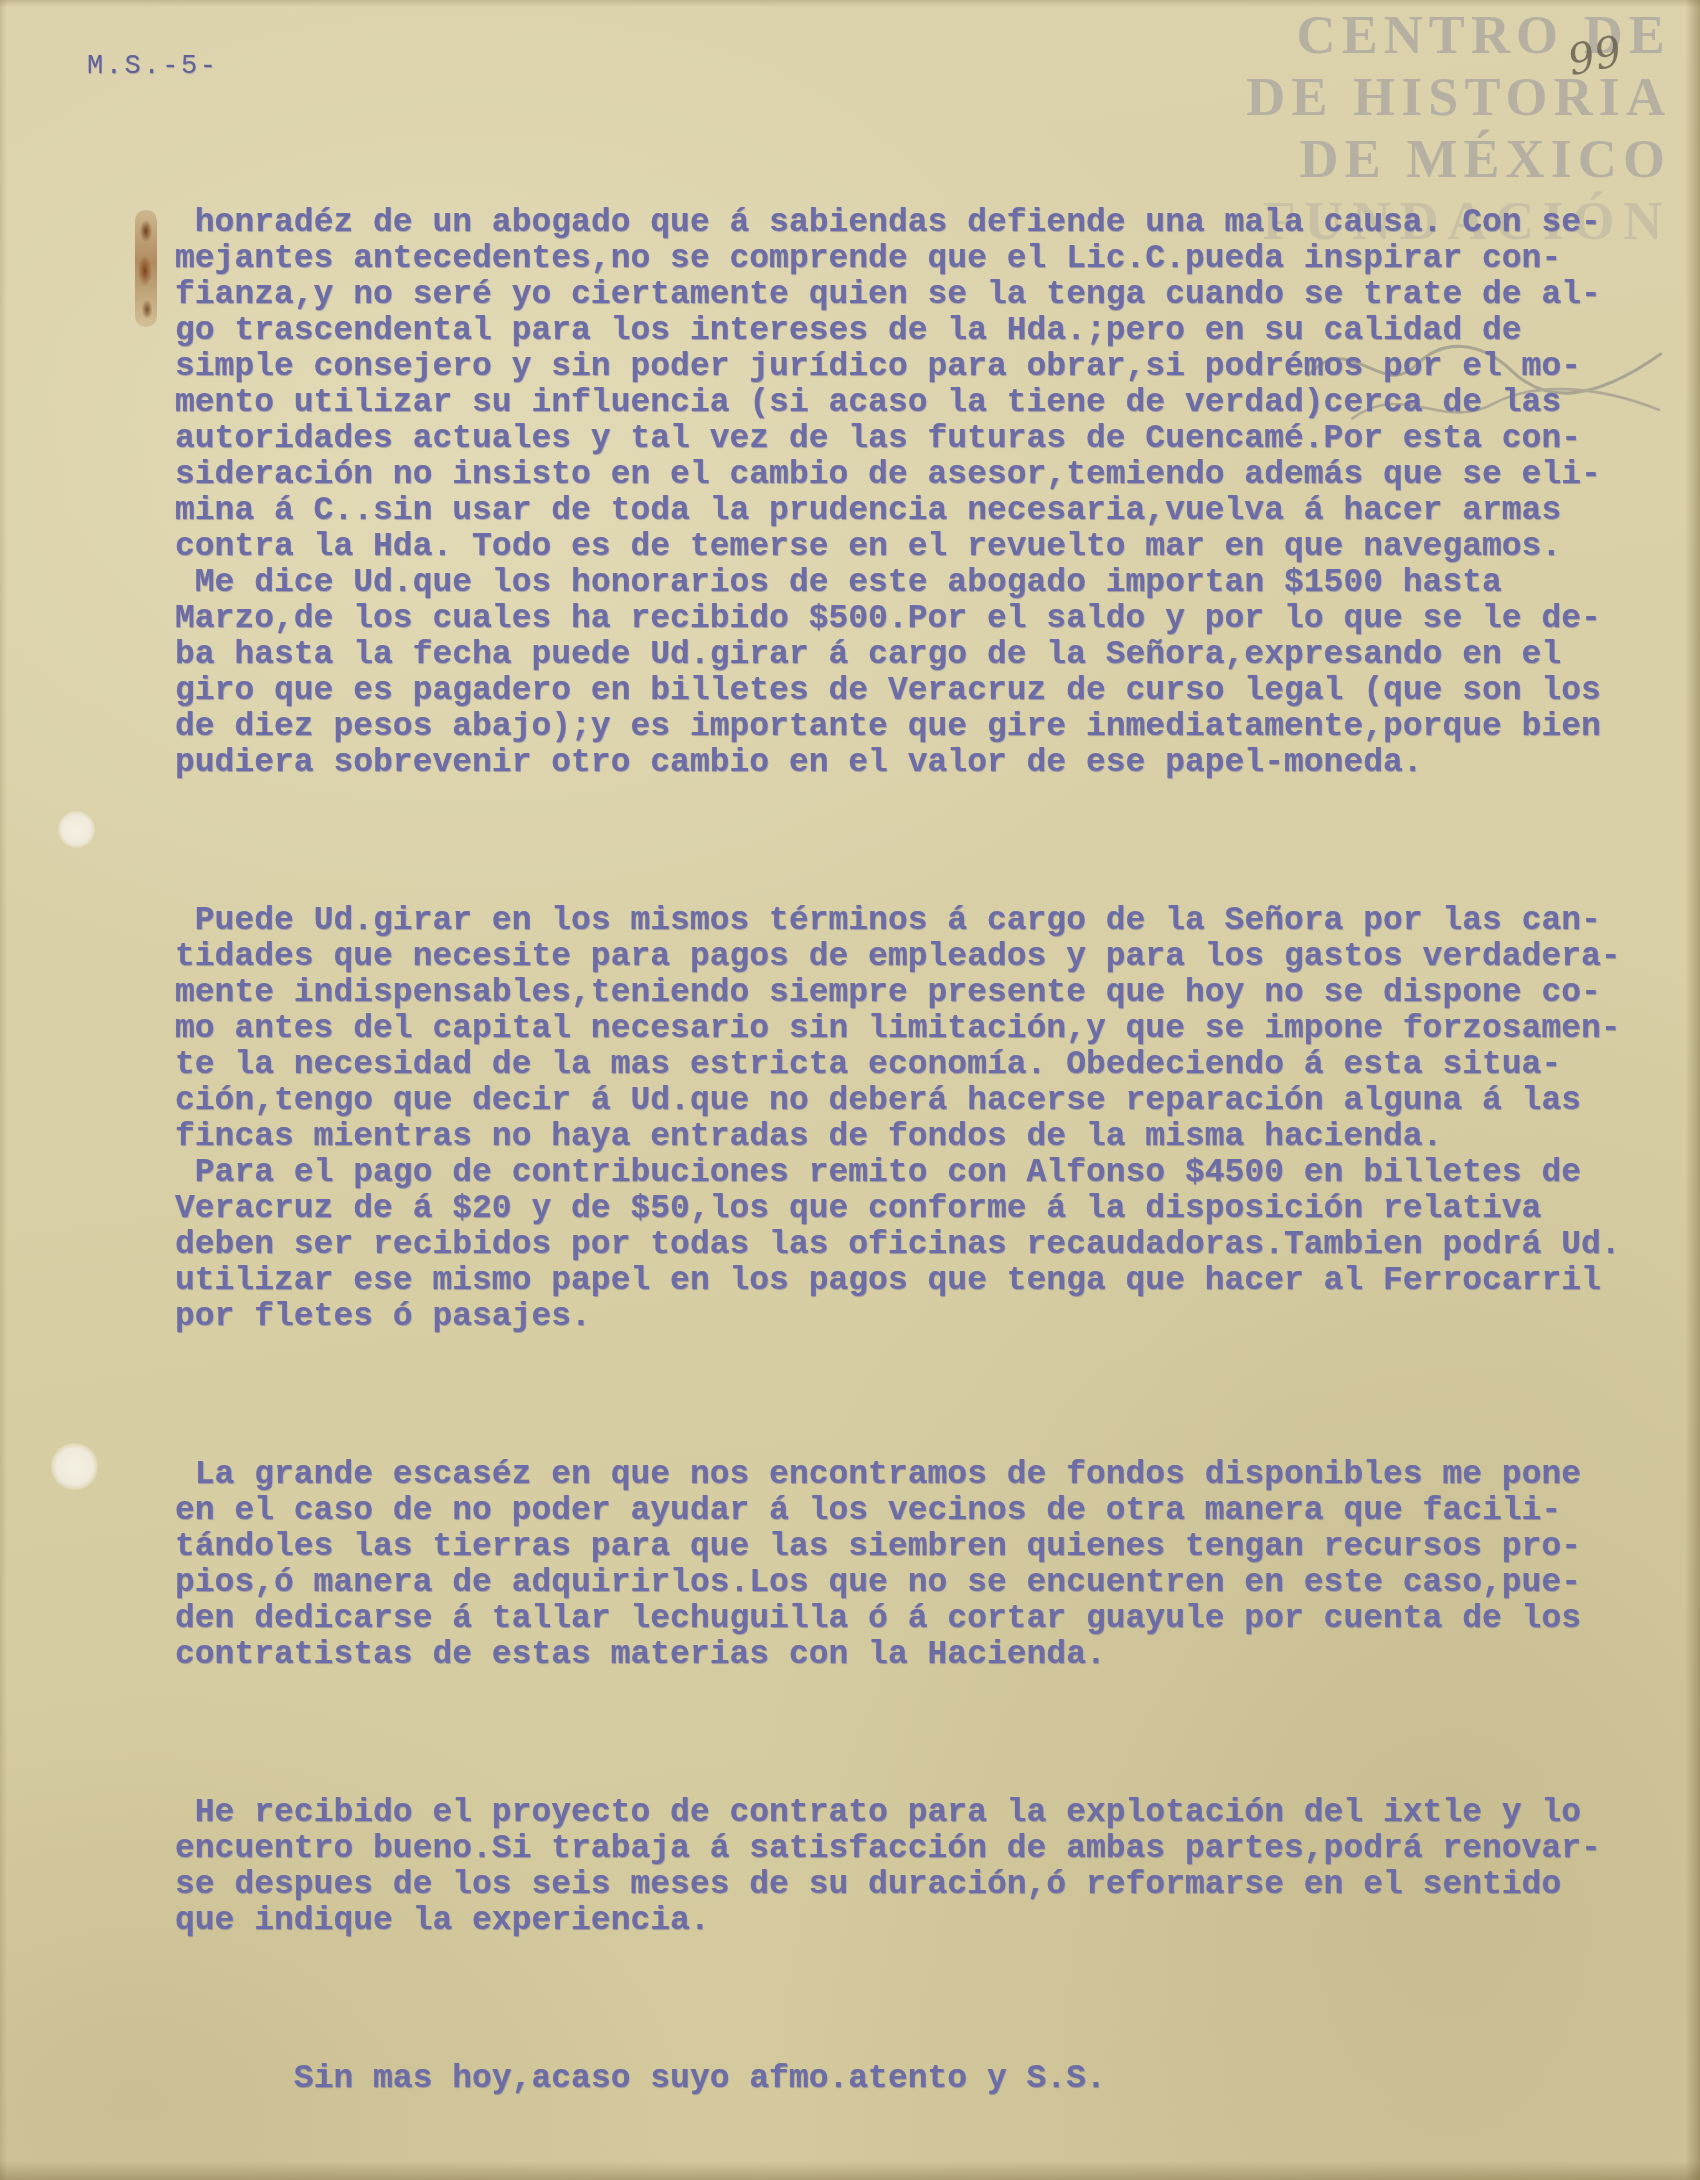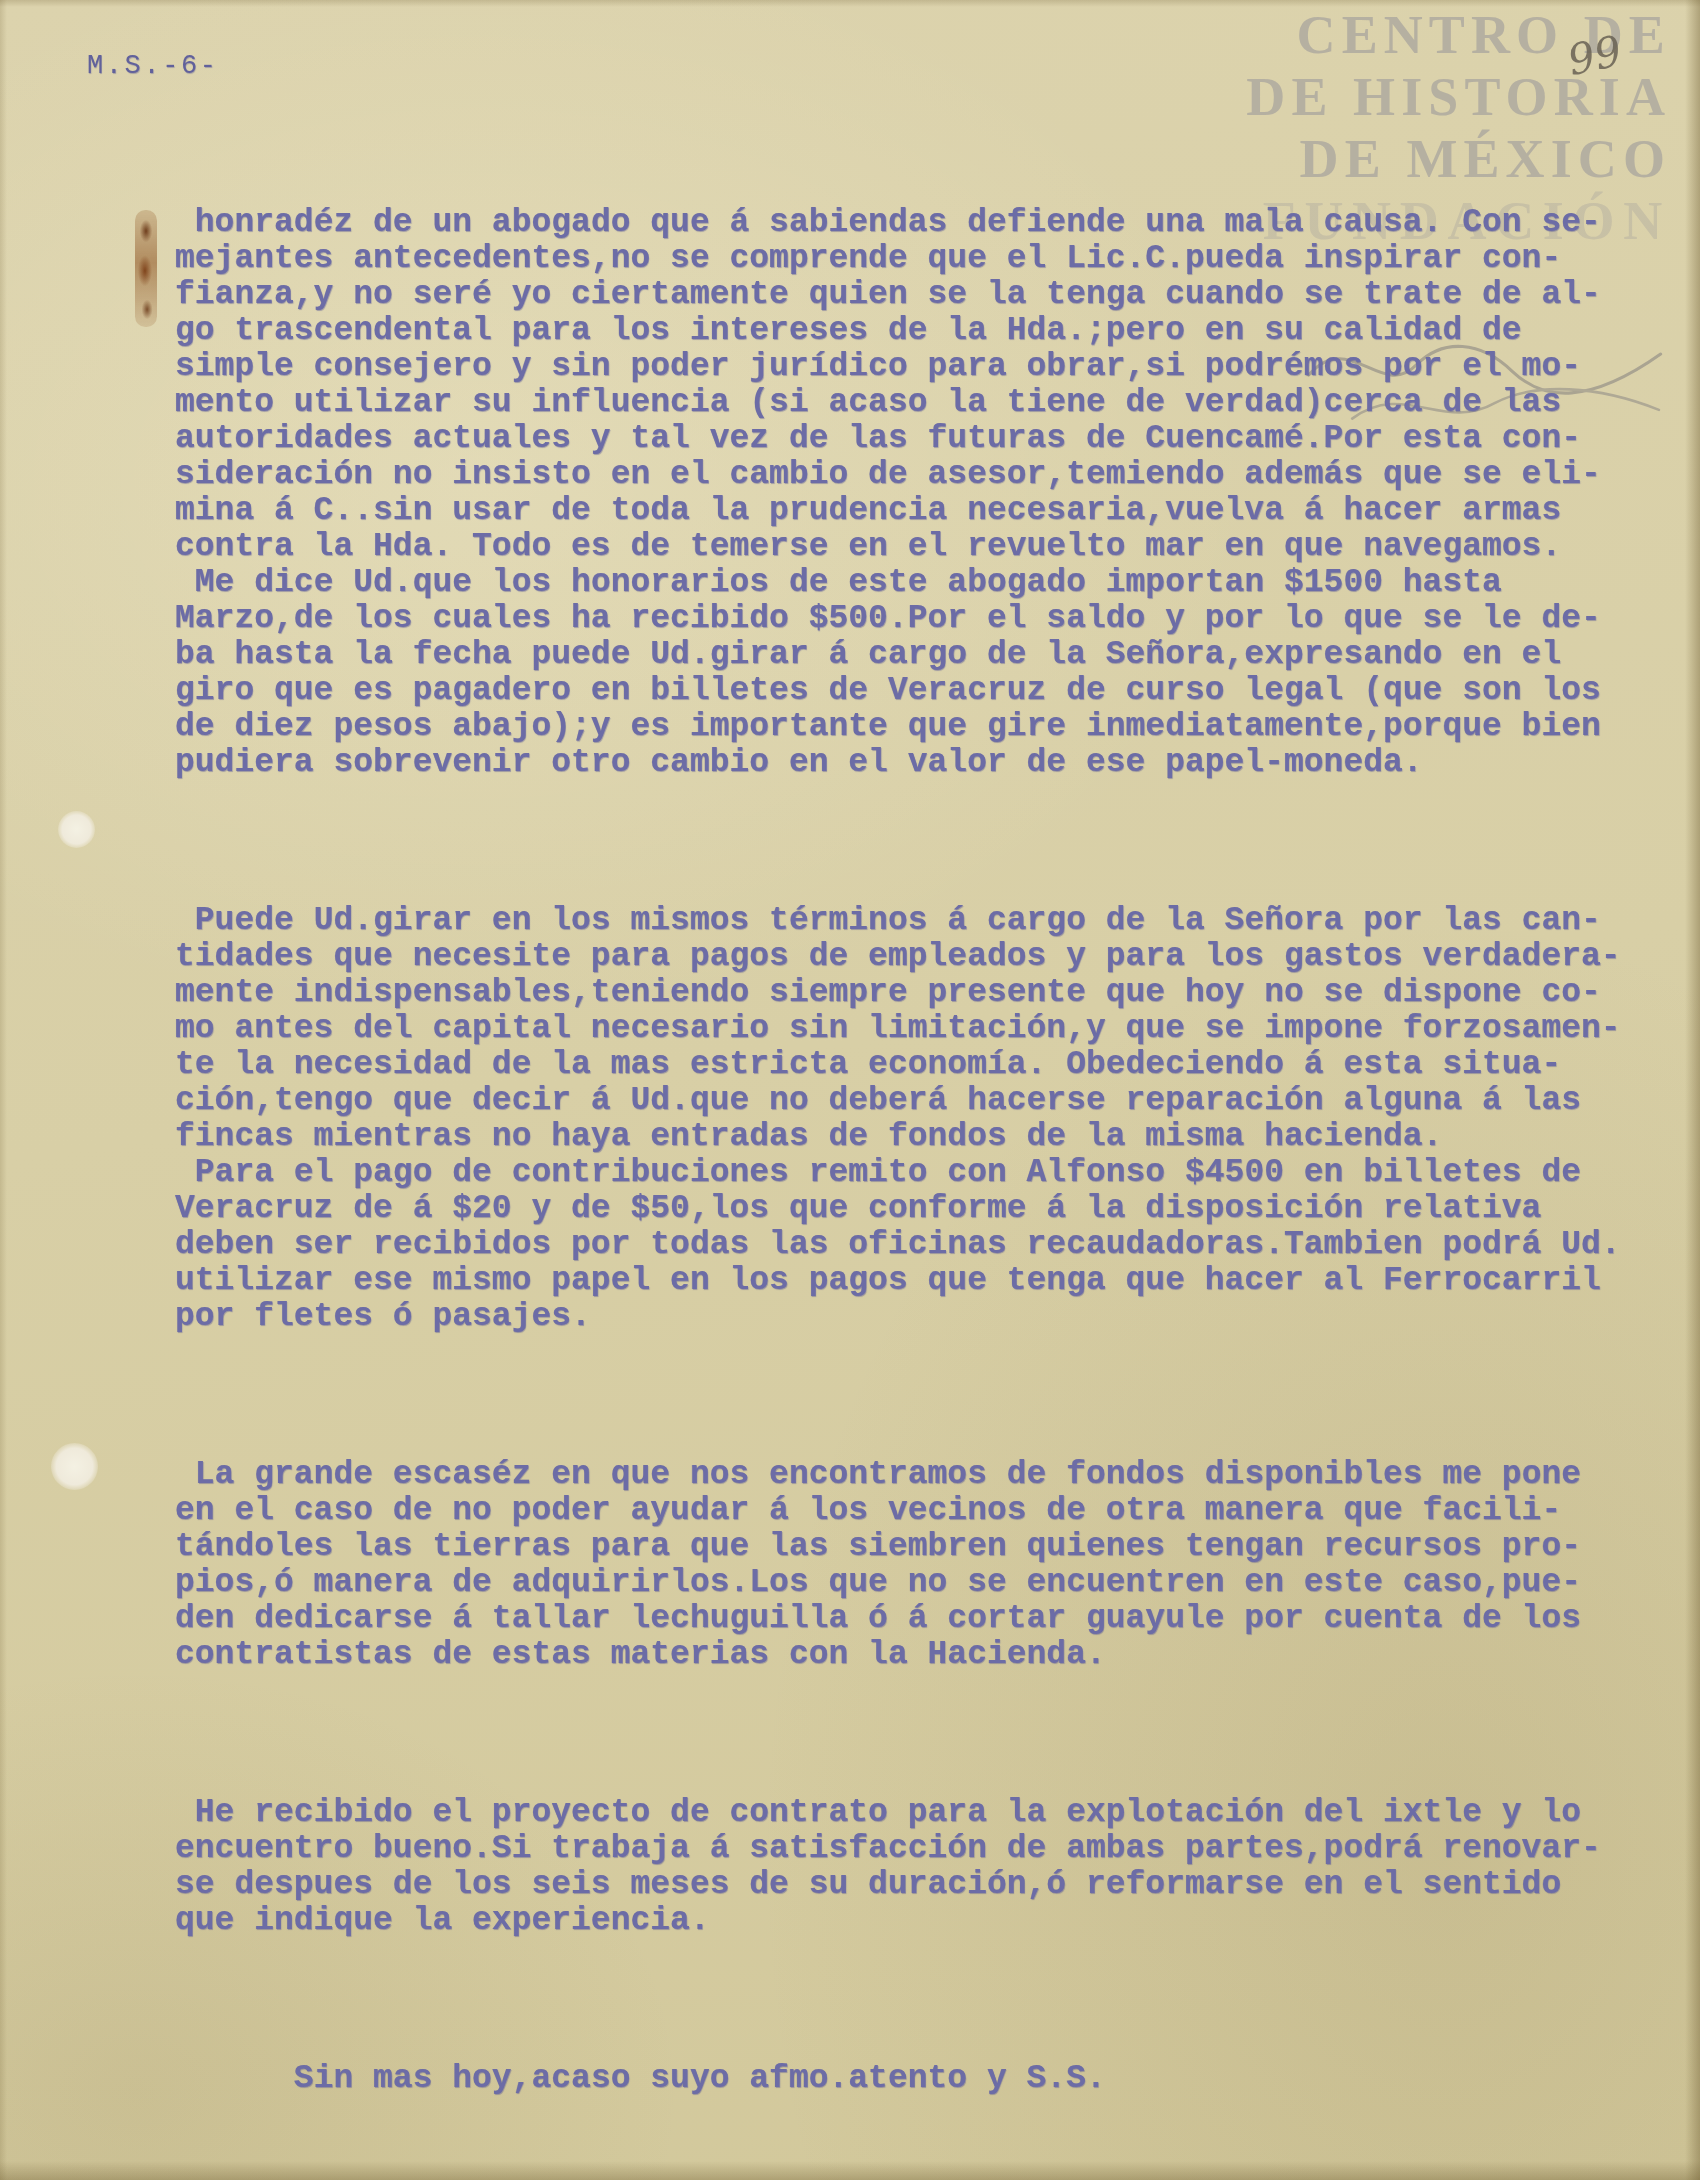--- a/index.html
+++ b/index.html
@@ -137,21 +137,21 @@
     <div class="wm-line">DE HISTORIA</div>
     <div class="wm-line">DE MÉXICO</div>
     <div class="wm-line wm-faint">FUNDACIÓN</div>
   </div>
 
   <svg class="signature-svg" width="376" height="122" viewBox="0 0 430 140">
     <path d="M8,62 C55,8 92,92 132,50 C162,20 205,22 242,58 C278,92 330,96 412,38" fill="none" stroke="#9a958a" stroke-width="3.5" stroke-linecap="round"></path>
     <path d="M58,112 C118,68 162,128 222,94 C268,70 340,74 410,102" fill="none" stroke="#a19c8f" stroke-width="3" stroke-linecap="round"></path>
   </svg>
 
-  <div class="page-marker">M.S.-6-</div>
+  <div class="page-marker">M.S.-5-</div>
 
   <div class="folio-number">99</div>
 
   <div class="letter-body">
     <p class="para"> honradéz de un abogado que á sabiendas defiende una mala causa. Con se-
 mejantes antecedentes,no se comprende que el Lic.C.pueda inspirar con-
 fianza,y no seré yo ciertamente quien se la tenga cuando se trate de al-
 go trascendental para los intereses de la Hda.;pero en su calidad de
 simple consejero y sin poder jurídico para obrar,si podrémos por el mo-
 mento utilizar su influencia (si acaso la tiene de verdad)cerca de las

